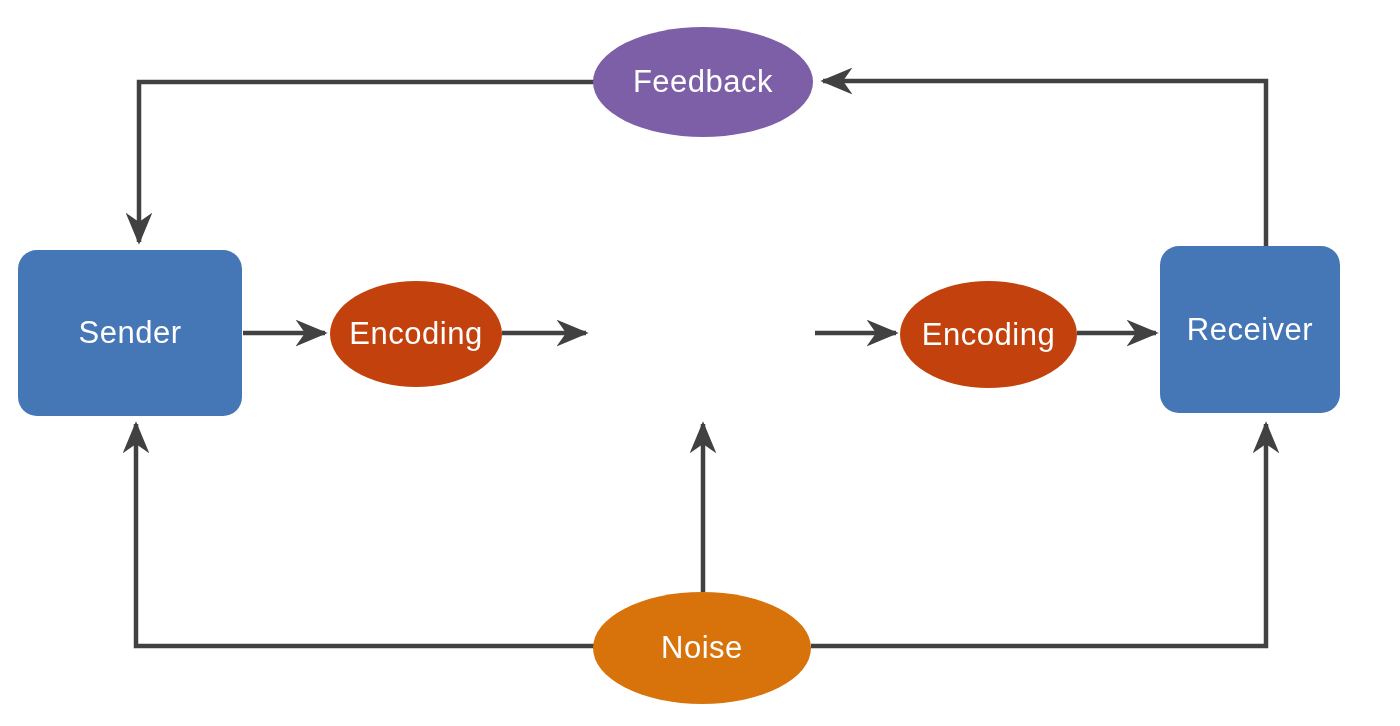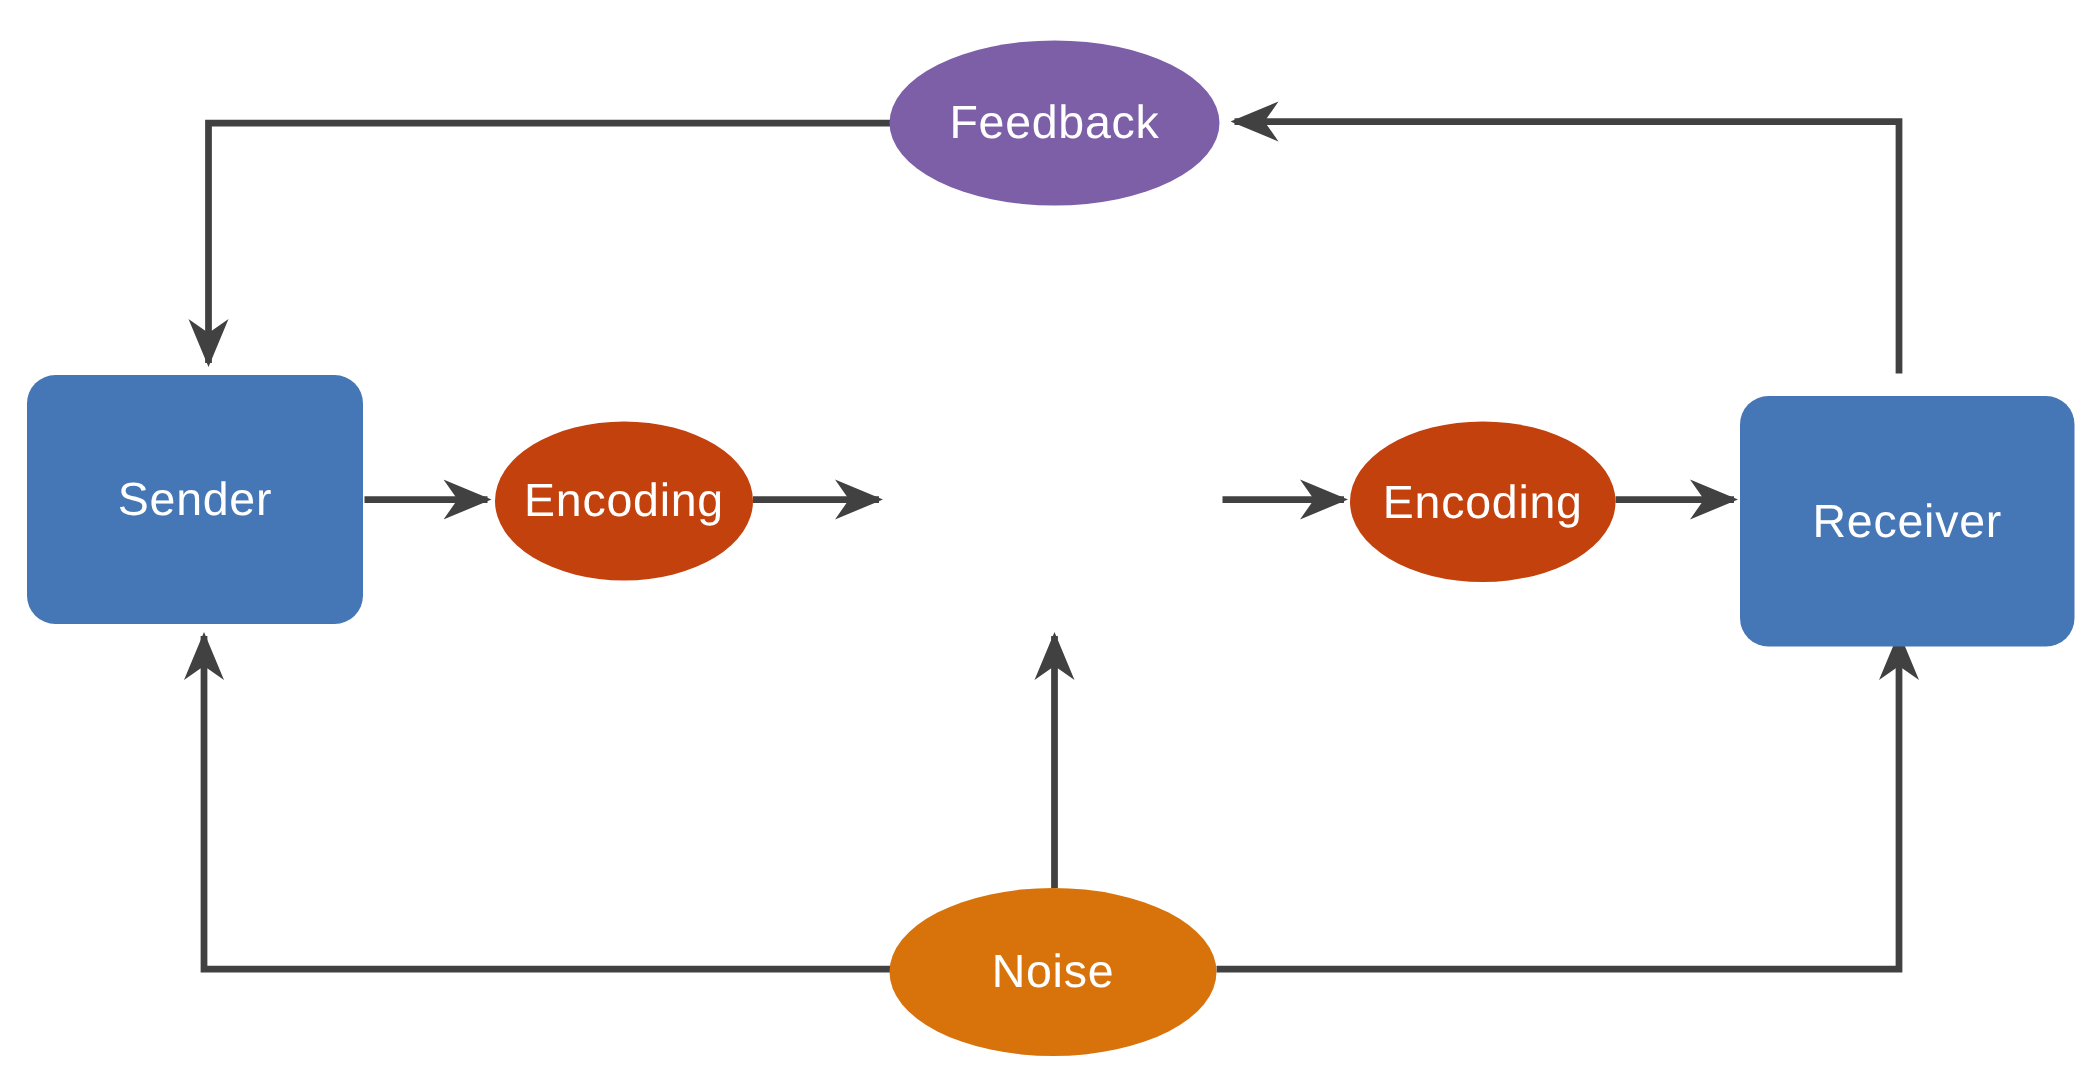--- a/index.html
+++ b/index.html
@@ -45,21 +45,21 @@
   .node.ellipse {
     border-radius: 50%;
   }
   .node.green { background: #c2410c; }
   .node.purple { background: #7C5FA7; }
   .node.orange { background: #D8730C; }
 
   
   #node-sender   { left: 18px;   top: 250px; width: 224px; height: 166px; }
   #node-message  { left: 590px;  top: 250px; width: 225px; height: 167px; }
-  #node-receiver { left: 1160px; top: 264px; width: 223px; height: 167px; }
+  #node-receiver { left: 1160px; top: 246px; width: 180px; height: 167px; }
   #node-encoding { left: 330px;  top: 281px; width: 172px; height: 106px; }
   #node-decoding { left: 900px;  top: 281px; width: 177px; height: 107px; }
   #node-feedback { left: 593px;  top: 27px;  width: 220px; height: 110px; }
   #node-noise    { left: 593px;  top: 592px; width: 218px; height: 112px; }
 </style>
 </head>
 <body>
 
 <div class="canvas">
 

